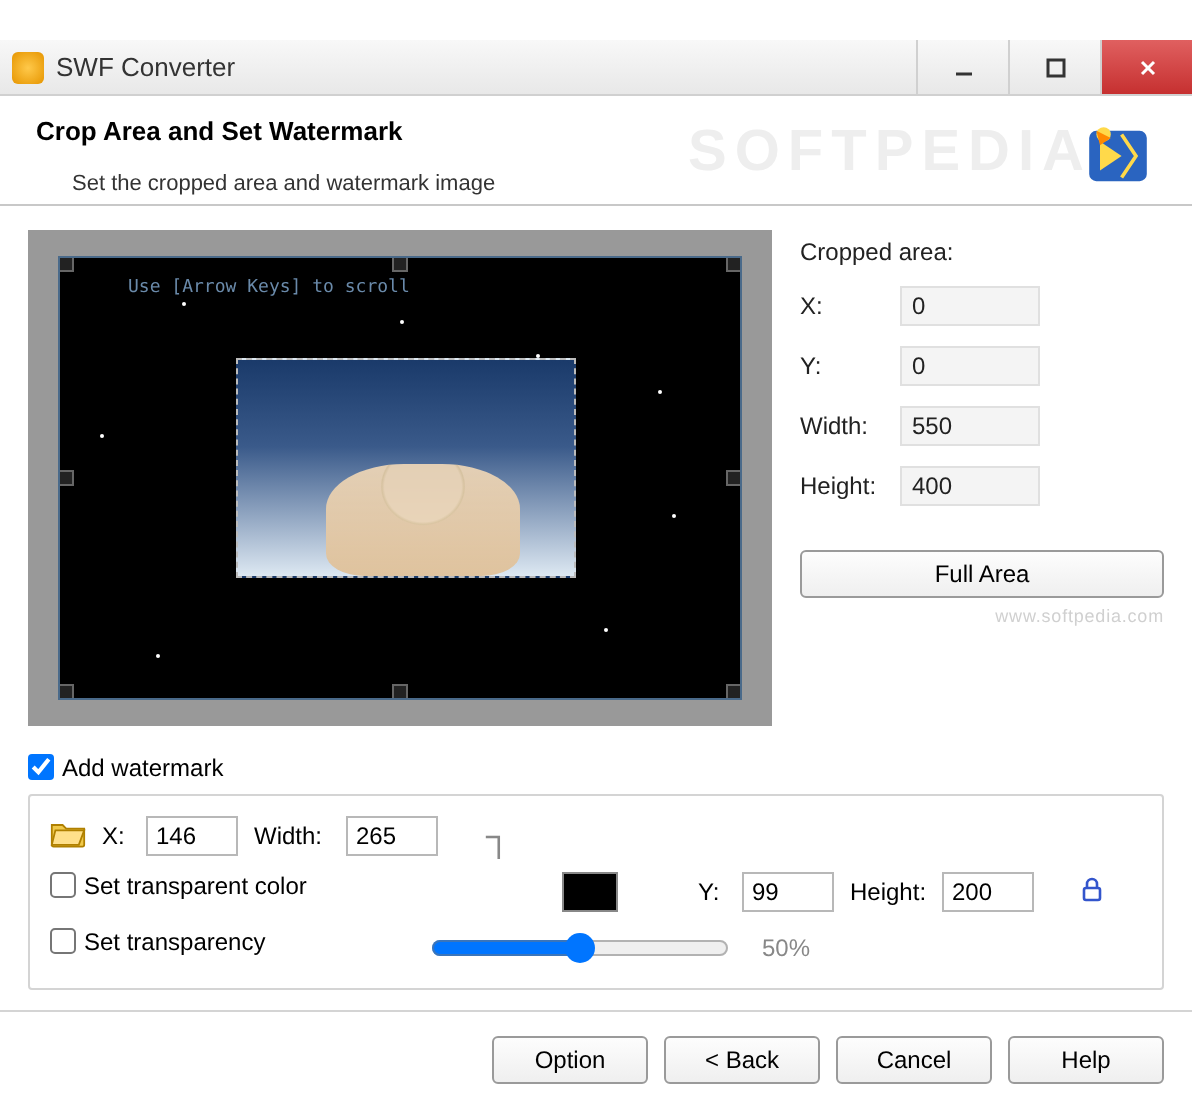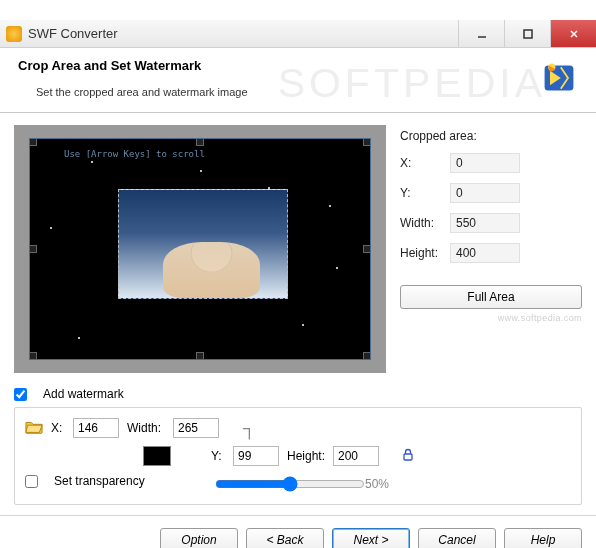--- a/index.html
+++ b/index.html
@@ -8,21 +8,21 @@
 
 .titlebar { height: 28px; background: linear-gradient(#f8f8f8, #e8e8e8); border-bottom: 1px solid #d0d0d0; display: flex; align-items: center; padding-left: 6px; margin-top: 20px; }
 .titlebar-icon { width: 16px; height: 16px; margin-right: 6px; background: radial-gradient(circle, #ffc94a, #e69500); border-radius: 3px; }
 .titlebar-text { flex: 1; color: #333; font-size: 13px; }
 .titlebar-buttons { display: flex; height: 100%; }
 .titlebar-btn { width: 46px; display: flex; align-items: center; justify-content: center; border-left: 1px solid #d0d0d0; }
 .titlebar-btn svg { width: 12px; height: 12px; }
 .btn-close { background: linear-gradient(#e06060, #c63030); }
 
 
-.header { display: flex; align-items: center; padding: 10px 18px 14px 18px; border-bottom: 1px solid #c8c8c8; }
+.header { display: flex; align-items: center; padding: 10px 18px 4px 18px; border-bottom: 1px solid #c8c8c8; }
 .header-text h2 { font-size: 13px; font-weight: bold; color: #000; }
 .header-text p { font-size: 11px; color: #333; margin-left: 18px; margin-top: 13px; }
 .header-icon { margin-left: auto; width: 38px; height: 38px; display: flex; align-items: center; justify-content: center; }
 .header-icon svg { width: 36px; height: 36px; }
 
 
 .content { padding: 12px 14px 8px 14px; display: flex; gap: 14px; }
 .preview { width: 372px; height: 248px; background: #999; display: flex; align-items: center; justify-content: center; position: relative; }
 .preview-inner { width: 342px; height: 222px; background: #000; position: relative; border: 1px solid #4a6a8a; overflow: hidden; }
 .preview-inner .stars { position: absolute; width: 100%; height: 100%; }
@@ -36,42 +36,42 @@
 .h-ml{left:-1px;top:50%;margin-top:-4px}.h-mr{right:-1px;top:50%;margin-top:-4px}
 
 
 .side { flex: 1; padding-top: 4px; }
 .side-title { font-size: 12px; color: #222; margin-bottom: 10px; }
 .side-row { display: flex; align-items: center; margin-bottom: 10px; }
 .side-row label { width: 50px; color: #222; }
 .side-row input { width: 70px; height: 20px; border: 1px solid #e0e0e0; background: #f4f4f4; padding: 0 5px; color: #222; }
 .full-area-btn { width: 100%; height: 24px; margin-top: 12px; border: 1px solid #9a9a9a; border-radius: 3px; background: linear-gradient(#fdfdfd,#efefef); cursor: pointer; }
 .softpedia-wm { text-align: right; color: #d0d0d0; font-size: 9px; margin-top: 4px; letter-spacing: 0.4px; }
-.softpedia-bg { position: absolute; top: 12px; right: 50px; color: #eee; font-size: 41px; font-weight: 400; letter-spacing: 4px; pointer-events: none; }
+.softpedia-bg { position: absolute; top: 12px; right: 50px; color: #eee; font-size: 29px; font-weight: 700; letter-spacing: 4px; pointer-events: none; }
 
 
 .wm-section { margin: 6px 14px 0 14px; }
-.checkbox-row { display: flex; align-items: center; gap: 16px; margin-bottom: 6px; }
+.checkbox-row { display: flex; align-items: flex-start; gap: 4px; margin-bottom: 6px; }
 .checkbox-row input[type=checkbox] { width: 13px; height: 13px; }
 .wm-group { border: 1px solid #d4d4d4; border-radius: 2px; padding: 10px; }
 .wm-row { display: flex; align-items: center; gap: 8px; margin-bottom: 8px; }
 .wm-path { flex: 0 0 270px; height: 20px; border: 1px solid #b8b8b8; padding: 0 5px; font-size: 11px; background: #fff; }
 .browse-icon { width: 18px; height: 16px; }
 .wm-label { width: 14px; }
 .wm-label-w { width: 38px; }
 .wm-input { width: 46px; height: 20px; border: 1px solid #b8b8b8; padding: 0 4px; background: #fff; }
 .lock-icon { width: 14px; height: 14px; color: #3355cc; }
 .color-swatch { width: 28px; height: 20px; border: 1px solid #888; background: #000; }
-.slider-wrap { display: flex; align-items: center; gap: 0; margin-left: 52px; }
+.slider-wrap { display: flex; align-items: center; gap: 16px; margin-left: 52px; }
 .slider { width: 150px; }
 .pct { color: #888; }
 
 
 .footer { display: flex; justify-content: flex-end; gap: 8px; padding: 12px 14px; border-top: 1px solid #d4d4d4; margin-top: 10px; }
-.footer button { width: 78px; height: 24px; border: 1px solid #9a9a9a; border-radius: 3px; background: linear-gradient(#fdfdfd,#efefef); cursor: pointer; font-size: 12px; font-style: italic; }
+.footer button { width: 78px; height: 24px; border: 1px solid #9a9a9a; border-radius: 3px; background: linear-gradient(#fdfdfd,#efefef); cursor: pointer; font-size: 12px; }
 .footer button.primary { border: 1px solid #2a78c8; box-shadow: 0 0 0 1px #7abaf0 inset; }
 </style>
 </head>
 <body>
 
 <div class="titlebar">
   <div class="titlebar-icon"></div>
   <div class="titlebar-text">SWF Converter</div>
   <div class="titlebar-buttons">
     <div class="titlebar-btn">
@@ -176,20 +176,24 @@
             <path d="M3 6 h16 l-3 8 H1 Z" fill="#ffe08a" stroke="#b08000"></path>
           </svg></span>
       <label class="wm-label">X:</label>
       <input class="wm-input" value="146" style="">
       <label class="wm-label-w">Width:</label>
       <input class="wm-input" value="265" style="">
       <span style="flex:0 0 8px"></span>
       <span style="font-size:18px;color:#888;line-height:0.5">┐</span>
     </div>
     <div class="wm-row">
+      <div style="flex:0 0 130px" class="checkbox-row">
+        <input type="checkbox" style="">
+        <label>Set transparent color</label>
+      </div>
       <div style="flex:0 0 110px"></div>
       <div class="color-swatch"></div>
       <span style="flex:0 0 24px"></span>
       <label class="wm-label">Y:</label>
       <input class="wm-input" value="99" style="">
       <label class="wm-label-w">Height:</label>
       <input class="wm-input" value="200" style="">
       <span style="flex:0 0 6px"></span>
       <span><svg class="lock-icon" viewBox="0 0 14 14">
             <rect x="3" y="6" width="8" height="6" rx="1" fill="none" stroke="currentColor" stroke-width="1.3"></rect>
@@ -205,16 +209,15 @@
         <input type="range" class="slider" min="0" max="100" value="50" style="">
         <span class="pct">50%</span>
       </div>
     </div>
   </div>
 </div>
 
 <div class="footer">
   <button>Option</button>
   <button>&lt; Back</button>
-  <button class="primary">Next &gt;</button>
   <button>Cancel</button>
   <button>Help</button>
 </div>
 
 </body></html>

